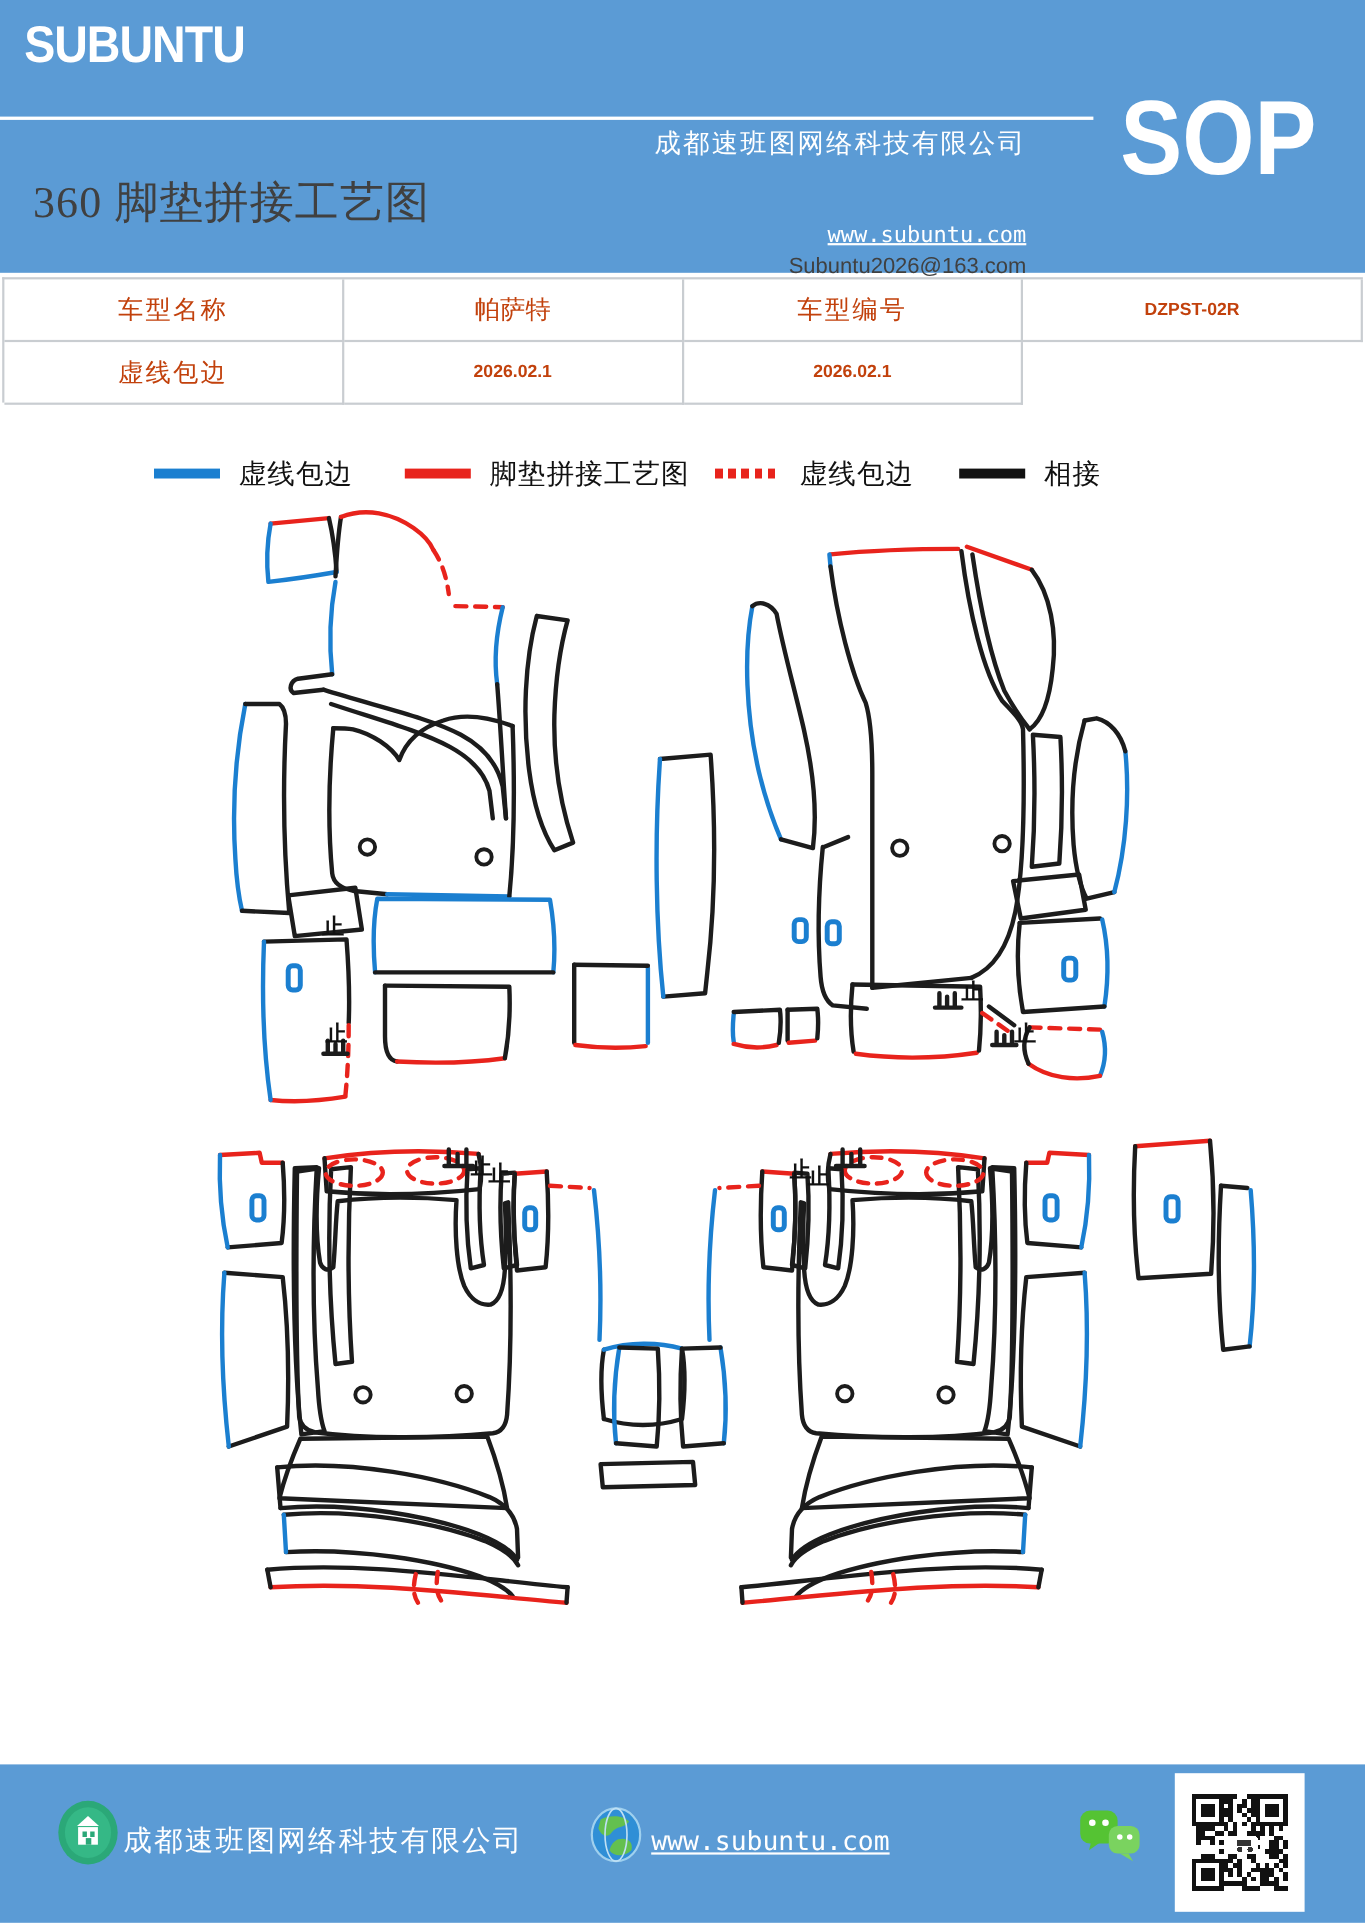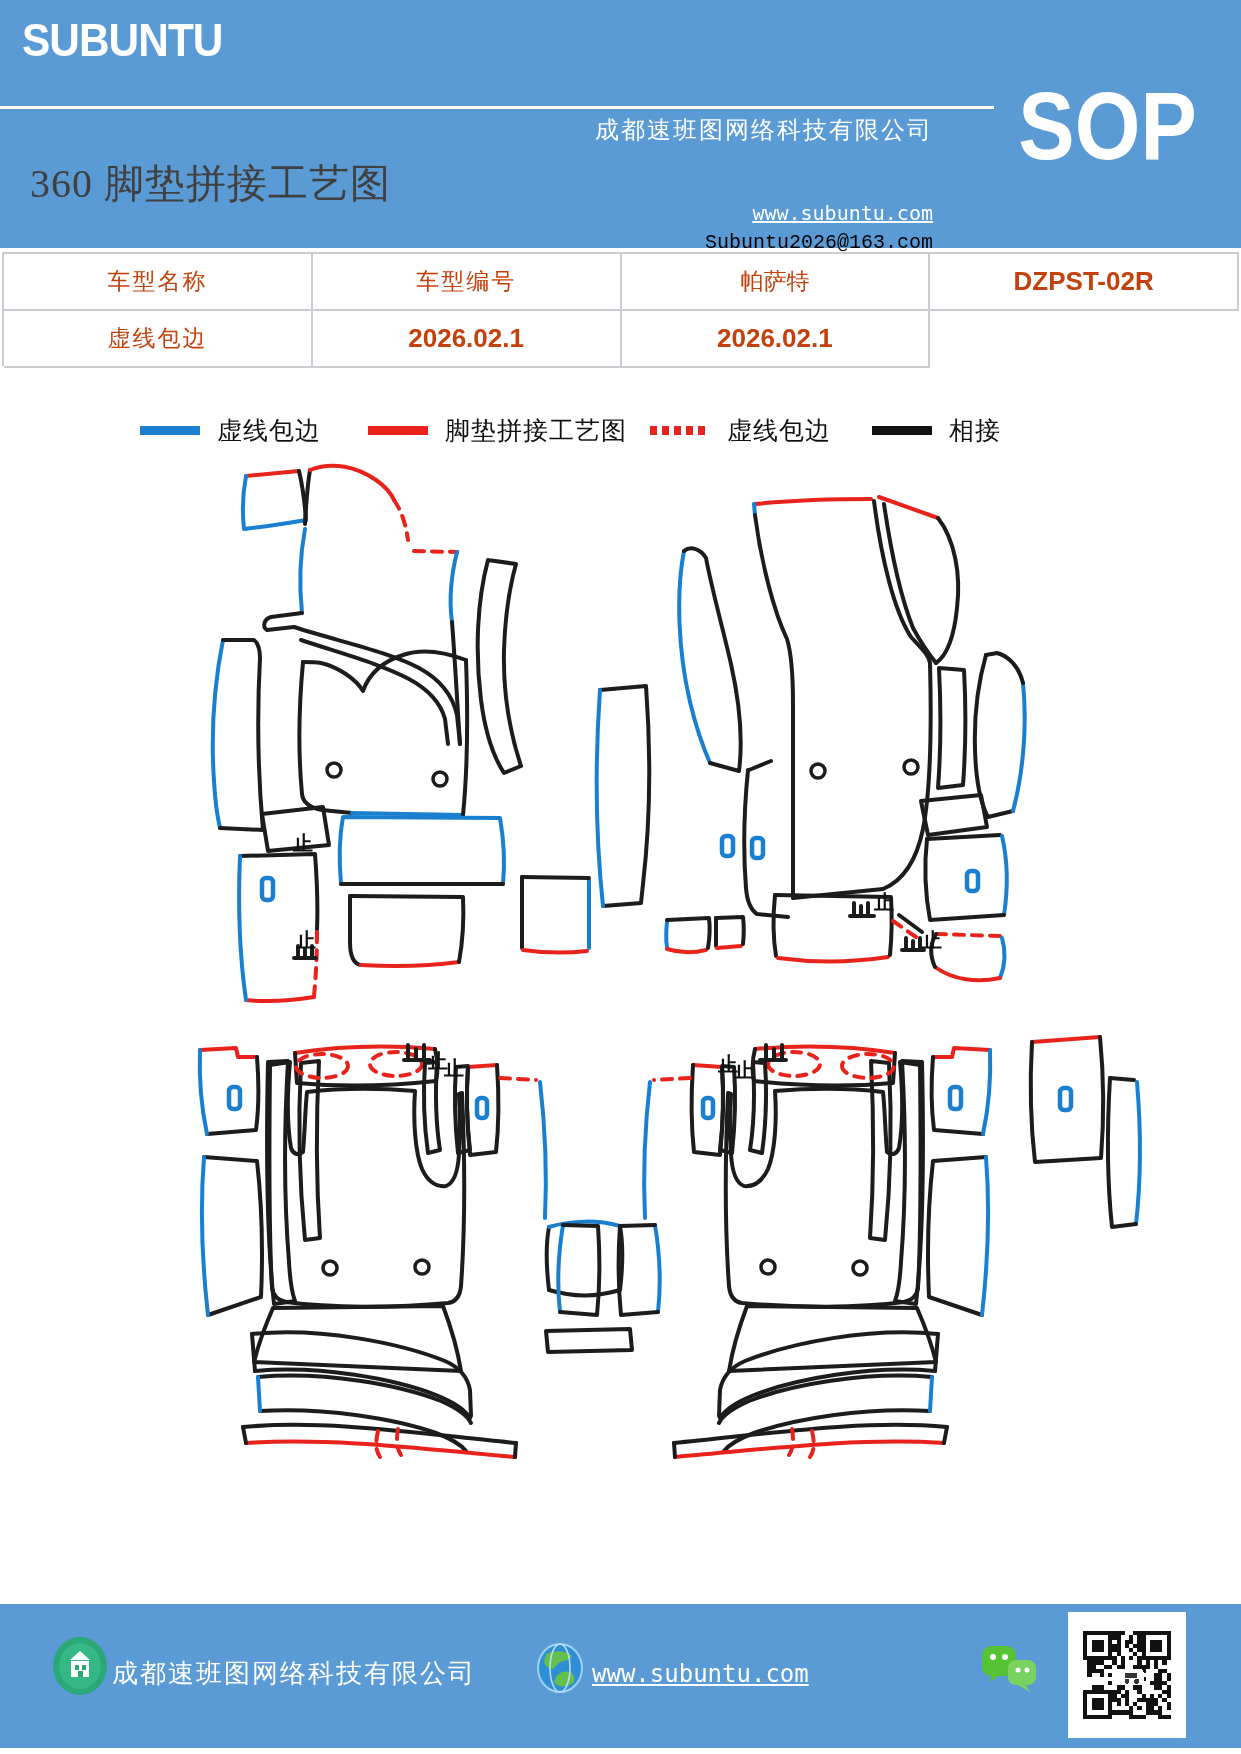--- a/index.html
+++ b/index.html
@@ -12,32 +12,32 @@
   .header{position:absolute;left:0;top:0;width:1241px;height:248px;background:var(--header-blue)}
   .logo{position:absolute;left:22px;top:12px;color:#fff;font-weight:bold;font-size:47px;
         letter-spacing:-1px;transform:scaleX(.9);transform-origin:left;font-family:"Liberation Sans",sans-serif}
   .hrule{position:absolute;left:0;top:106px;width:994px;height:3px;background:#fff}
   .page-title{position:absolute;left:30px;top:156px;color:#404040;font-size:40px;
         font-family:"Liberation Serif","DejaVu Serif",serif;letter-spacing:1px}
   .hd-company{position:absolute;right:308px;top:114px;color:#fff;font-size:24px;
         font-family:"Liberation Serif","DejaVu Serif",serif;letter-spacing:2px}
   .hd-site{position:absolute;right:308px;top:201px;color:#fff;font-size:20px;
         font-family:"DejaVu Sans Mono","Liberation Mono",monospace;text-decoration:underline}
-  .hd-mail{position:absolute;right:308px;top:231px;color:#000000;font-size:20px;
-        font-family:Liberation Mono, monospace}
+  .hd-mail{position:absolute;right:308px;top:231px;color:#404040;font-size:20px;
+        font-family:Liberation Sans, sans-serif}
   .sop{position:absolute;right:44px;top:78px;color:#fff;font-weight:bold;font-size:96px;line-height:1;
         transform:scaleX(.88);transform-origin:right;font-family:"Liberation Sans",sans-serif}
   
   .tbl{position:absolute;left:2px;top:252px;width:1237px;height:114px;display:grid;
        grid-template-columns:25% 25% 25% 25%;grid-template-rows:57px 57px;
        border-top:2px solid var(--tbl);border-left:2px solid var(--tbl);background:#fff}
   .cell{border-right:2px solid var(--tbl);border-bottom:2px solid var(--tbl);
        display:flex;align-items:center;justify-content:center;color:#c2410c}
   .cell.lab{font-family:"Liberation Serif","DejaVu Serif",serif;font-size:23px;letter-spacing:2px}
-  .cell.val{font-size:26px;font-weight:bold}
+  .cell.val{font-size:16px;font-weight:bold}
   .cell.valcn{font-family:"Liberation Serif","DejaVu Serif",serif;font-size:23px}
   
   .legend-item{position:absolute;top:414px;height:32px;display:flex;align-items:center}
   .sw{width:60px;height:9px;margin-right:17px}
   .sw.blue{background:var(--blu)} .sw.red{background:var(--red)} .sw.black{background:#111}
   .sw.dash{background:repeating-linear-gradient(90deg,var(--red) 0 7px,#fff 7px 12px);height:9px}
   .legend-label{font-family:"Liberation Serif","DejaVu Serif",serif;font-size:25px;color:#111;letter-spacing:1px}
   
   svg.diagram{position:absolute;left:0;top:0;width:1241px;height:1754px;pointer-events:none}
   svg.diagram path, svg.diagram ellipse{fill:none;stroke-width:4;stroke-linecap:round;stroke-linejoin:round}
@@ -70,22 +70,22 @@
     <div class="hrule"></div>
     <div class="hd-company">成都速班图网络科技有限公司</div>
     <div class="page-title">360 脚垫拼接工艺图</div>
     <div class="sop">SOP</div>
     <div class="hd-site">www.subuntu.com</div>
     <div class="hd-mail">Subuntu2026@163.com</div>
   </div>
 
   <div class="tbl">
     <div class="cell lab">车型名称</div>
+    <div class="cell valcn">帕萨特</div>
     <div class="cell lab">车型编号</div>
-    <div class="cell valcn">帕萨特</div>
     <div class="cell val">DZPST-02R</div>
     <div class="cell lab">虚线包边</div>
     <div class="cell val">2026.02.1</div>
     <div class="cell val">2026.02.1</div>
   </div>
 
   <div class="legend-item" style="left:140px">
     <div class="sw blue"></div>
     <div class="legend-label">虚线包边</div>
   </div>

